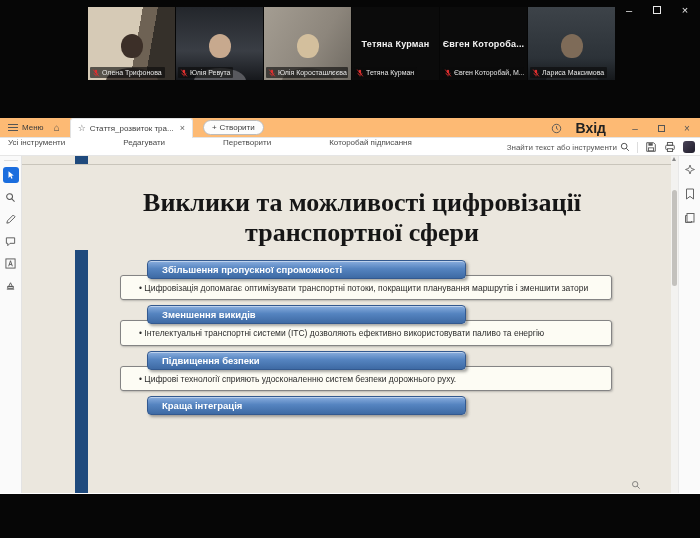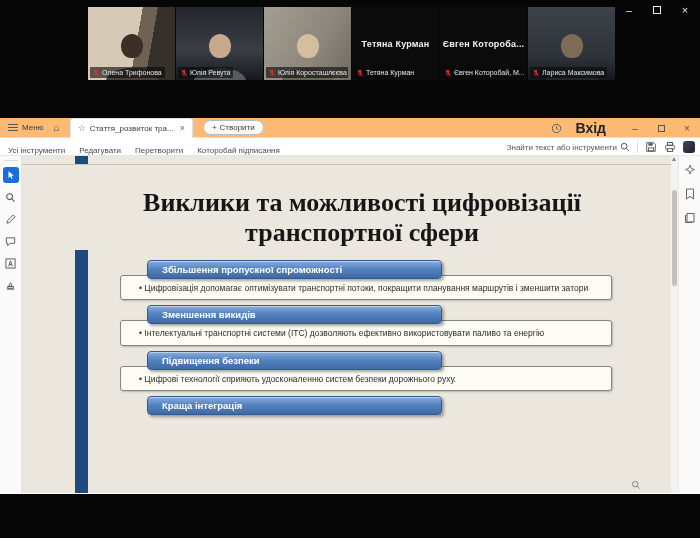--- a/index.html
+++ b/index.html
@@ -53,21 +53,21 @@
   #doc-tab .tclose { color:#666; font-size:9px; margin-left:2px; }
   #create-btn { display:flex; align-items:center; gap:3px; margin-left:10px; padding:2px 8px;
                 border:1px solid #bbb; border-radius:8px; background:#fcfcfc; }
   #tab-right { position:absolute; right:0; top:0; height:20px; display:flex; align-items:center; gap:0; }
   #clock-btn { margin-right:14px; }
   #signin-btn { font-weight:bold; color:#222; font-size:14px; margin-right:16px; }
   .awc { width:26px; text-align:center; color:#555; font-size:10px; }
   .sqd { display:inline-block; width:7px; height:7px; border:1px solid #555; }
 
   #menurow { position:relative; height:18px; background:#fff; border-bottom:1px solid #e6e6e6;
-             display:flex; align-items:flex-end; font-size:8px; color:#4a4a4a; }
+             display:flex; align-items:flex-start; font-size:8px; color:#4a4a4a;gap:44px; }
   #menurow .mitem { margin-left:14px; cursor:default; }
   #menurow .mitem:first-child { margin-left:8px; }
   #mr-right { position:absolute; right:5px; top:0; height:18px; display:flex; align-items:center; gap:7px; }
   #search-tools { display:flex; align-items:center; gap:3px; color:#555; }
   .vdiv { width:1px; height:11px; background:#ddd; }
   #ai-btn { width:12px; height:12px; border-radius:3px; background:linear-gradient(135deg,#4a4458,#201d2b); }
 
   #content { position:relative; height:337px; background:#ebe7de; }
 
   
@@ -90,21 +90,21 @@
   #prev-page-bar { position:absolute; left:53px; top:0; width:13px; height:8px; background:#1f4a7d; }
   #page-gap { position:absolute; left:0; right:0; top:8px; height:1px; background:#c9c5bb; }
   #navy-bar { position:absolute; left:53px; top:94px; bottom:0; width:13px; background:#1f4a7d; }
 
   #slide-title { position:absolute; left:110px; top:32px; width:460px; text-align:center;
                  font-family:"Liberation Serif", serif; font-weight:bold; font-size:26px;
                  line-height:1.15; color:#161616; }
 
   #sections { position:absolute; left:98px; top:104px; width:492px; }
   .group { position:relative; margin-bottom:5px; }
-  .ghead { position:relative; z-index:2; margin-left:27px; width:295px; height:19px;
+  .ghead { position:relative; z-index:2; margin-left:27px; width:319px; height:19px;
            border:1px solid #33598f; border-radius:4px;
            background:linear-gradient(180deg,#8aaede 0%,#5584c0 45%,#3e6aa4 100%);
            box-shadow:2px 2px 3px rgba(60,60,60,.45), inset 0 1px 0 rgba(255,255,255,.45);
            display:flex; align-items:center; color:#fff; font-weight:bold; font-size:9.5px; padding-left:14px; }
   .gbox { position:relative; z-index:1; margin-top:-4px; background:#fdfcf4; border:1px solid #848484;
           border-radius:3px; box-shadow:1px 1px 2px rgba(90,90,90,.35);
           padding:7px 2px 5px 18px; font-size:8.5px; color:#2b2b2b; line-height:1.35; }
   .gbox .bullet::before { content:"•  "; }
 
   #page-zoom-btn { position:absolute; right:30px; bottom:3px; opacity:.75; }

